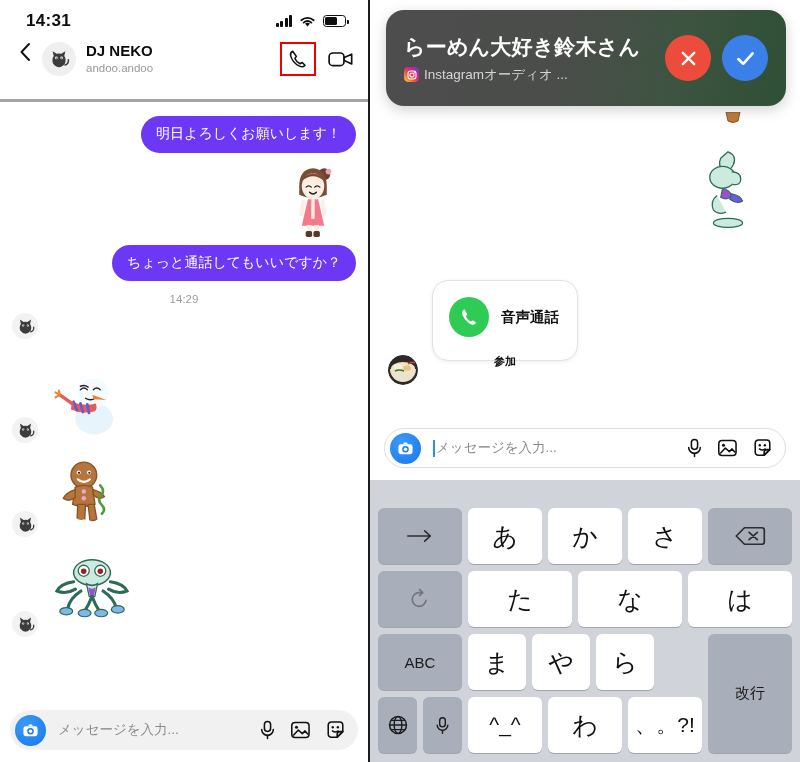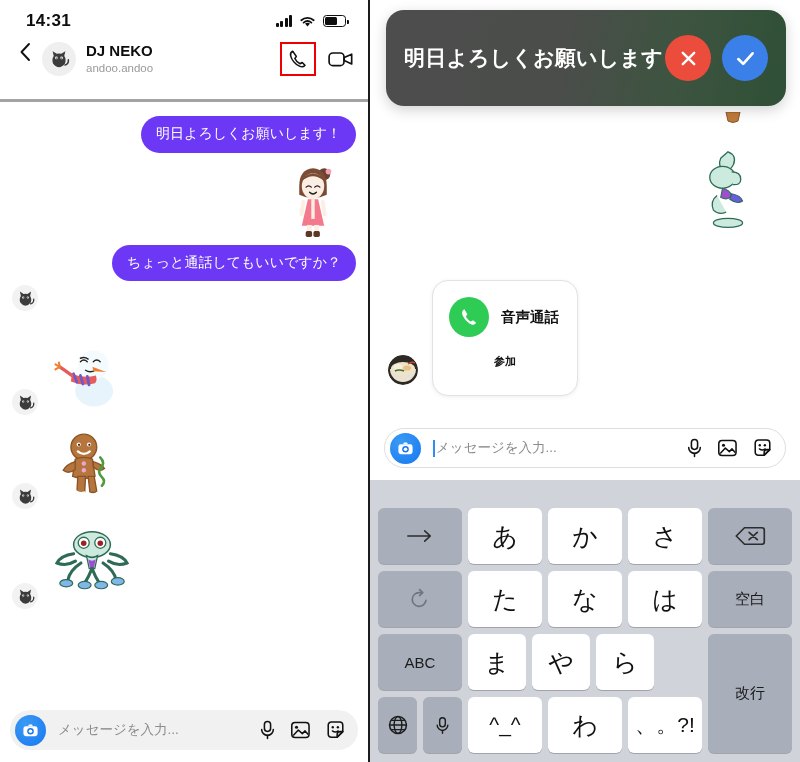--- a/index.html
+++ b/index.html
@@ -111,21 +111,21 @@
   .banner-actions { display:flex; align-items:center; gap: 11px; margin-left: 10px; }
   .circ { width:46px;height:46px;border-radius:50%;display:flex;align-items:center;justify-content:center;flex:0 0 auto;}
   .circ.decline { background:#eb4c3b; }
   .circ.accept { background:#3b7fe8; }
 
   .r-body { flex:1; position:relative; overflow:hidden; }
   .peek-sticker { position:absolute; right: 42px; top: 150px; width:60px; height:82px; }
   .peek-top { position:absolute; right: 57px; top: 112px; width: 20px; height: 14px; }
   .call-card {
     position:absolute; left: 62px; top: 280px;
-    width: 146px; height: 116px; background:#fff;
+    width: 146px; height: 81px; background:#fff;
     border: 1px solid #e2e2e2; border-radius: 16px;
     box-shadow: 0 1px 4px rgba(0,0,0,.07);
     display:flex; flex-direction:column; align-items:center;
   }
   .call-card-top { display:flex; align-items:center; gap:12px; margin-top: 16px; width:100%; padding-left: 16px; }
   .call-green { width:40px;height:40px;border-radius:50%;background:#2fcc55;
      display:flex;align-items:center;justify-content:center;flex:0 0 auto;}
   .call-label { font-size:14.5px; font-weight:700; color:#111; }
   .call-join { font-size:11px; font-weight:700; color:#111; margin-top: 17px; }
   .card-avatar { position:absolute; left: 18px; top: 355px; width: 30px; height:30px; border-radius:50%;
@@ -239,20 +239,21 @@
           <rect x="51.5" y="79" width="5.5" height="11" fill="#fdeee3"></rect>
           <rect x="41.5" y="86" width="7.5" height="7" rx="2" fill="#5a3726"></rect>
           <rect x="50.5" y="86" width="7.5" height="7" rx="2" fill="#5a3726"></rect>
         </svg>
       </div>
 
       <div class="row out">
         <div class="bubble-out">ちょっと通話してもいいですか？</div>
       </div>
 
+      <div class="timestamp">14:29</div>
 
       <div class="row in">
         <div class="small-av">
           <svg width="21" height="21" viewBox="0 0 32 32">
             <path d="M9 12 L7.5 5.5 L13 9 Q16 8.3 19 9 L24.5 5.5 L23 12 Q26 16 24 22 Q20 27 16 27 Q12 27 8 22 Q6 16 9 12 Z" fill="#3c3c3c"></path>
             <circle cx="12.5" cy="14.5" r="1.7" fill="#fff"></circle>
               <circle cx="19.5" cy="14.5" r="1.7" fill="#fff"></circle>
             <circle cx="12.6" cy="14.8" r="0.8" fill="#222"></circle>
               <circle cx="19.4" cy="14.8" r="0.8" fill="#222"></circle>
             <path d="M24 24 Q29 23 28.5 17" stroke="#3c3c3c" stroke-width="2" fill="none" stroke-linecap="round"></path>
@@ -377,21 +378,31 @@
           <path d="M7.6 12 q3.2 2.6 6.4 0" fill="none" stroke="#111" stroke-width="1.6" stroke-linecap="round"></path>
         </svg>
       </div>
     </div>
   </div>
 
   <div class="phone-right">
 
     <div class="banner">
       <div class="banner-texts">
-        <div class="banner-title">明日よろしくお願いします</div>
+        <div class="banner-title">らーめん大好き鈴木さん</div>
+        <div class="banner-sub">
+          <span class="ig-badge">
+            <svg width="10" height="10" viewBox="0 0 14 14">
+              <rect x="1.4" y="1.4" width="11.2" height="11.2" rx="3.4" fill="none" stroke="#fff" stroke-width="1.5"></rect>
+              <circle cx="7" cy="7" r="2.8" fill="none" stroke="#fff" stroke-width="1.5"></circle>
+              <circle cx="10.4" cy="3.7" r="0.9" fill="#fff"></circle>
+            </svg>
+          </span>
+          <span class="banner-sub-text">Instagramオーディオ ...</span>
+        </div>
       </div>
       <div class="banner-actions">
         <div class="circ decline">
           <svg width="21" height="21" viewBox="0 0 24 24">
             <path d="M5.5 5.5 L18.5 18.5 M18.5 5.5 L5.5 18.5" stroke="#fff" stroke-width="2.8" stroke-linecap="round"></path>
           </svg>
         </div>
         <div class="circ accept">
           <svg width="23" height="23" viewBox="0 0 24 24">
             <path d="M4.5 12.6 L9.6 17.6 L19.4 6.6" stroke="#fff" stroke-width="2.8" fill="none" stroke-linecap="round" stroke-linejoin="round"></path>
@@ -497,21 +508,20 @@
       <div class="krow">
         <div class="key fn side">
           <svg width="22" height="22" viewBox="0 0 24 24">
             <path d="M18.5 13.5 A7.5 7.5 0 1 1 11 5 h3.5" stroke="#6f7480" stroke-width="1.8" fill="none" stroke-linecap="round"></path>
             <path d="M11.5 1.8 L15 5 L11.5 8.2" stroke="#6f7480" stroke-width="1.8" fill="none" stroke-linecap="round" stroke-linejoin="round"></path>
           </svg>
         </div>
         <div class="key">た</div>
         <div class="key">な</div>
         <div class="key">は</div>
-        <div class="key fn side small">空白</div>
       </div>
 
       <div class="krow">
         <div class="key fn side small">ABC</div>
         <div class="key">ま</div>
         <div class="key">や</div>
         <div class="key">ら</div>
         <div class="key fn side small tall" style="margin-bottom:-63px;">改行</div>
       </div>
 

